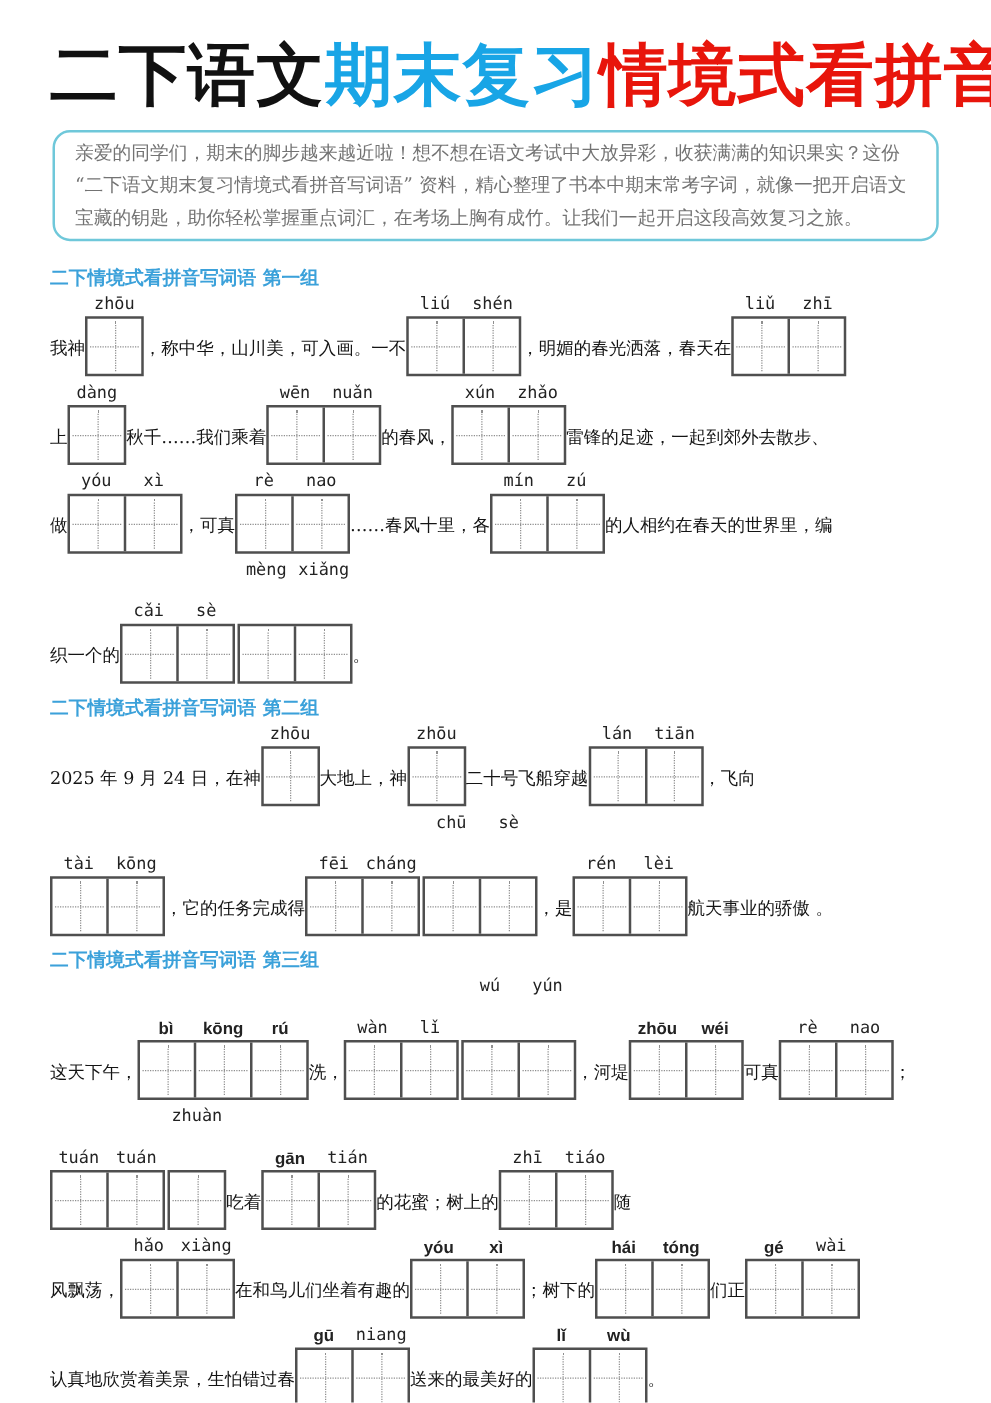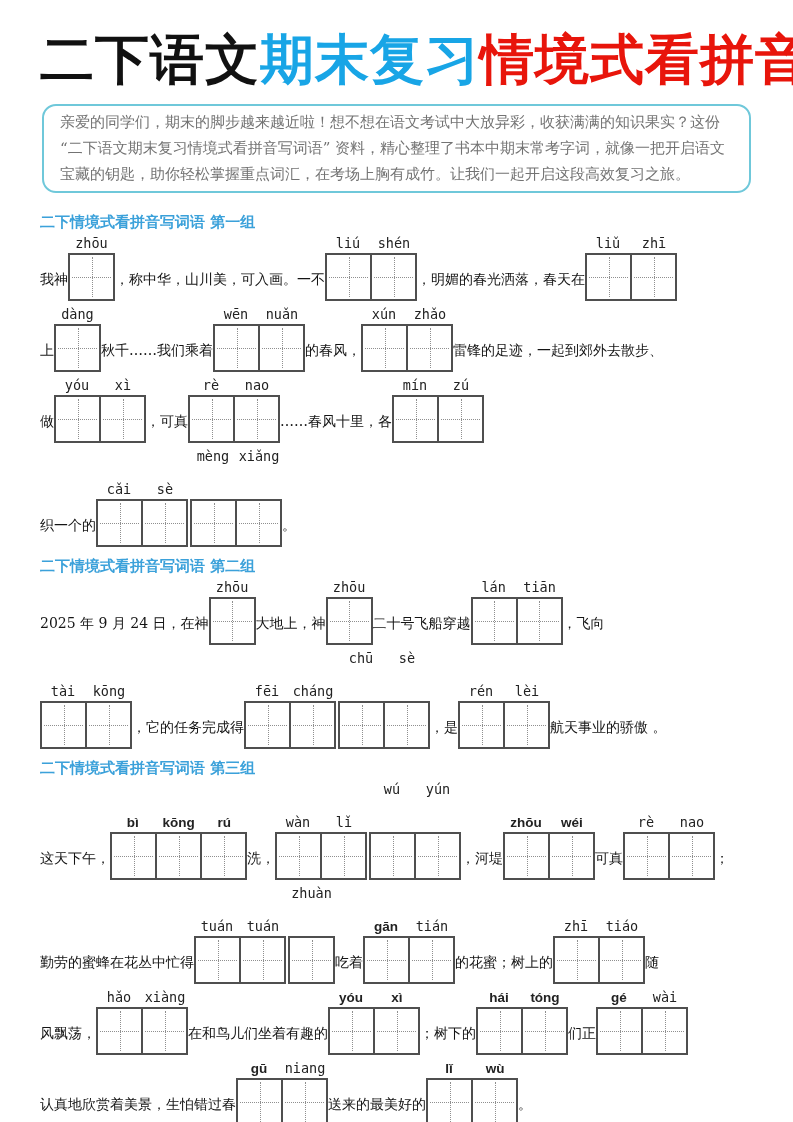--- a/index.html
+++ b/index.html
@@ -155,20 +155,21 @@
       <div class="box-group">
         <div class="pinyin-row">
           <span class="py">mín</span>
           <span class="py">zú</span>
         </div>
         <div class="cells">
           <div class="cell"></div>
           <div class="cell"></div>
         </div>
       </div>
+      <span class="seg-text">的人相约在春天的世界里，编</span>
     </div>
     <div class="line">
       <span class="seg-text">织一个的</span>
       <div class="box-group">
         <div class="pinyin-row">
           <span class="py">cǎi</span>
           <span class="py">sè</span>
         </div>
         <div class="cells">
           <div class="cell"></div>
@@ -319,21 +320,20 @@
           <span class="py">nao</span>
         </div>
         <div class="cells">
           <div class="cell"></div>
           <div class="cell"></div>
         </div>
       </div>
       <span class="seg-text">；</span>
     </div>
     <div class="line">
-      <span class="seg-text">勤劳的蜜蜂在花丛中忙得</span>
       <div class="box-group">
         <div class="pinyin-row">
           <span class="py">tuán</span>
           <span class="py">tuán</span>
         </div>
         <div class="cells">
           <div class="cell"></div>
           <div class="cell"></div>
         </div>
       </div>

